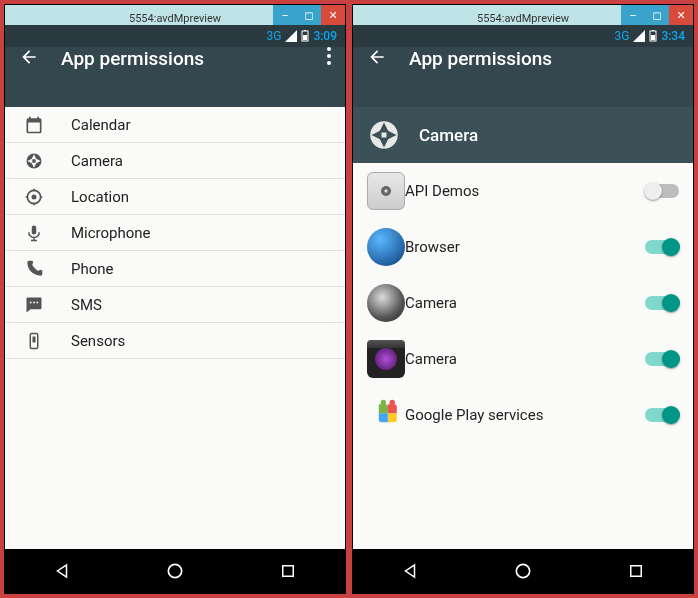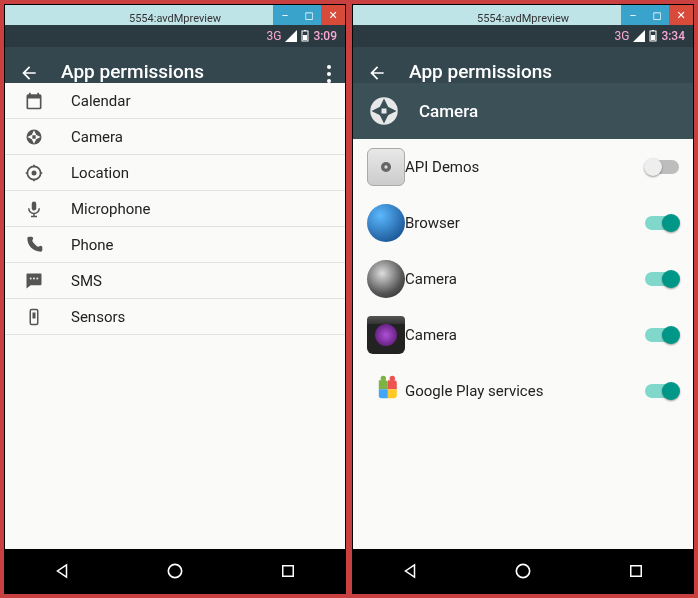--- a/index.html
+++ b/index.html
@@ -50,29 +50,29 @@
   .win-max { background: #3aa3cc; }
   .win-close { background: #d84b3a; }
   .status-bar {
     height: 22px;
     background: #2b3a40;
     display: flex;
     align-items: center;
     justify-content: flex-end;
     padding: 0 8px;
     gap: 6px;
-    color: #f9a8d4;
+    color: #0ea5e9;
     font-size: 12px;
   }
   .status-icons { display: flex; gap: 4px; align-items: center; }
   .app-bar {
-    height: 36px;
+    height: 60px;
     background: #34474e;
     display: flex;
-    align-items: flex-end;
+    align-items: flex-start;
     padding: 0 14px;
     color: #fff;
     gap: 22px;
   }
   .app-bar .title {
     font-size: 19px;
     font-weight: 500;
     flex: 1;
   }
   .overflow-dots {

